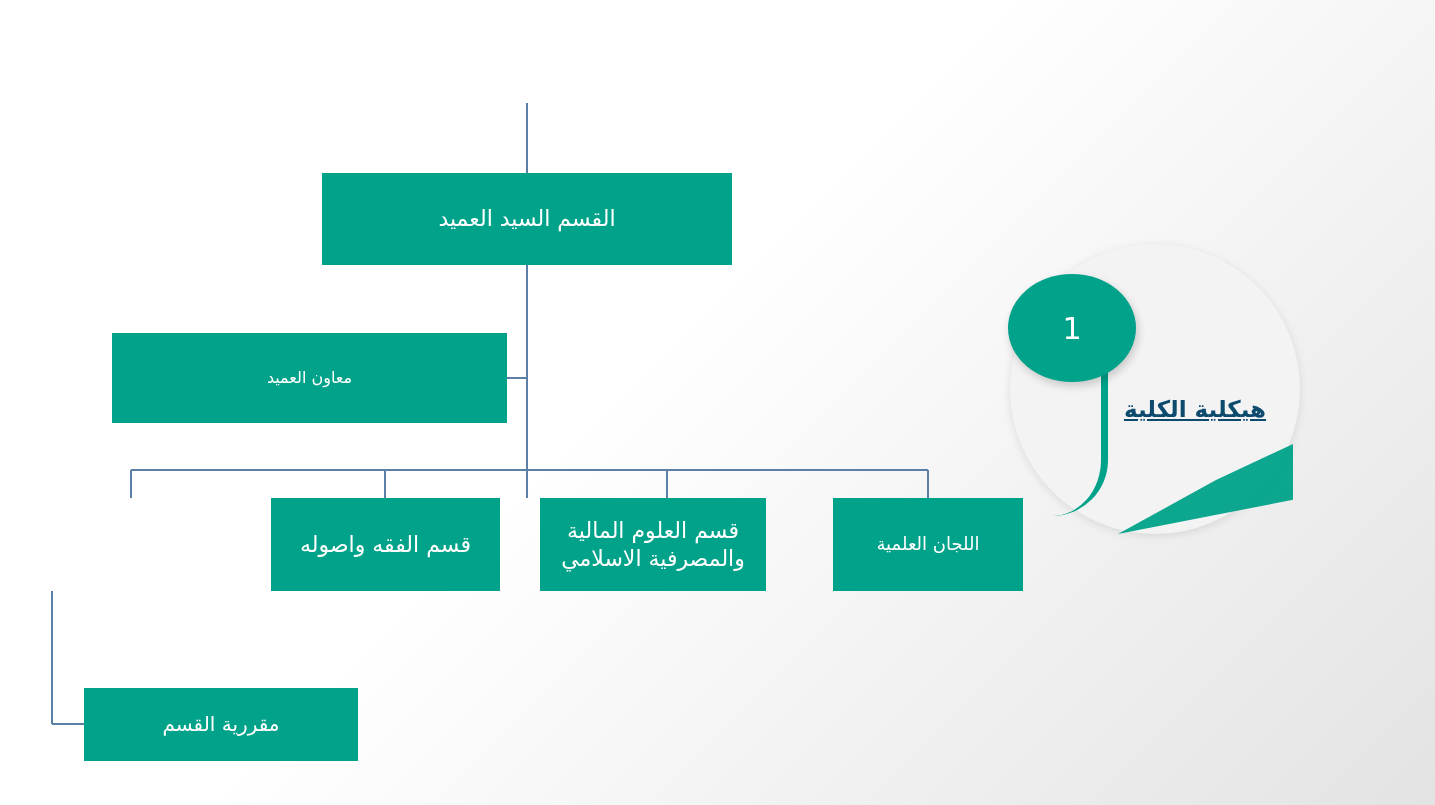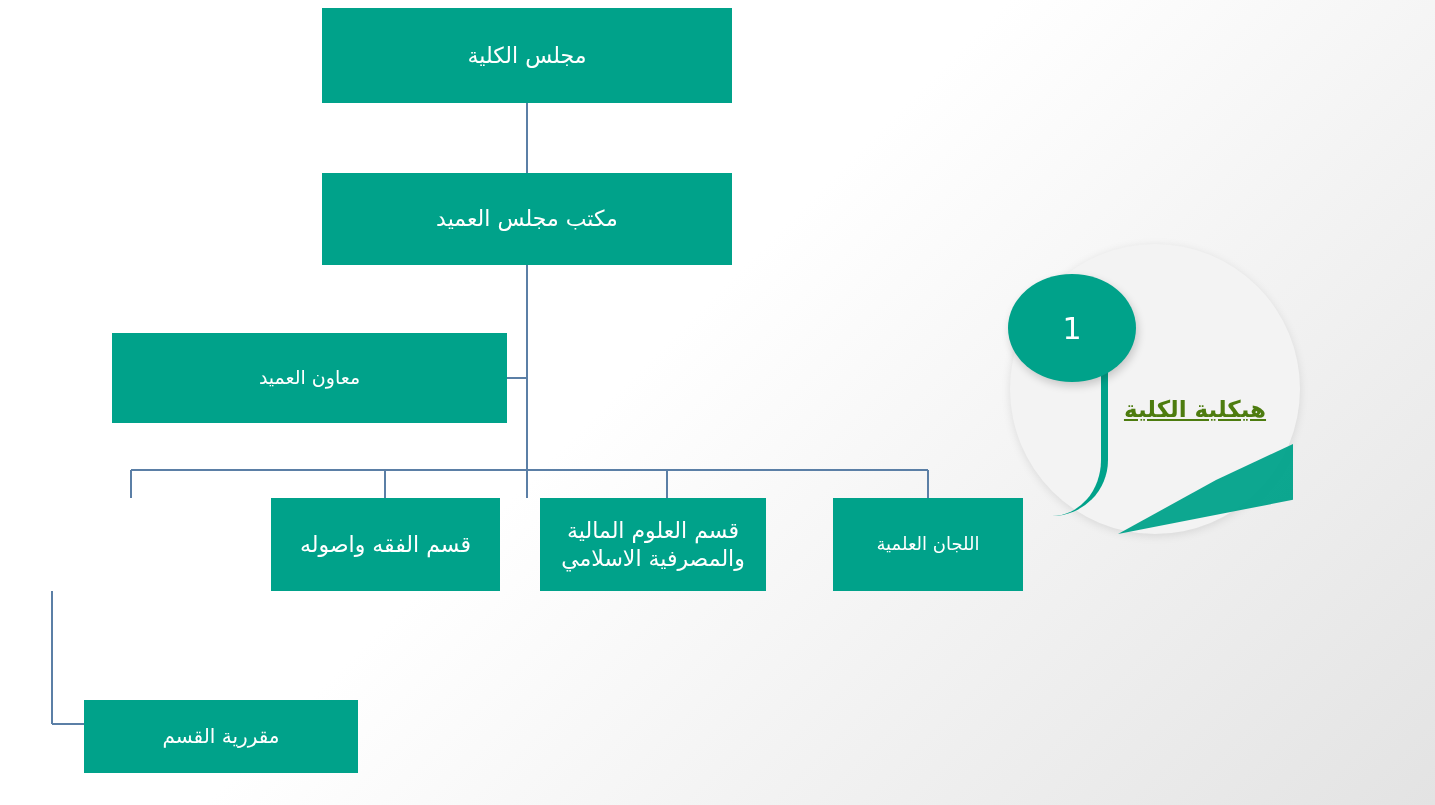--- a/index.html
+++ b/index.html
@@ -101,21 +101,21 @@
     justify-content: center;
     font-size: 30px;
     box-shadow: 2px 4px 8px rgba(0,0,0,0.18);
   }
   .badge-label {
     position: absolute;
     left: 90px;
     top: 160px;
     width: 230px;
     text-align: center;
-    color: #4d7c0f;
+    color: #0c4a6e;
     font-size: 23px;
     font-weight: bold;
     text-decoration: underline;
   }
 </style>
 </head>
 <body>
 
 <div id="slide">
 
@@ -132,46 +132,43 @@
       <line x1="131" y1="470" x2="131" y2="498"></line>
       <line x1="385" y1="470" x2="385" y2="498"></line>
       <line x1="667" y1="470" x2="667" y2="498"></line>
       <line x1="928" y1="470" x2="928" y2="498"></line>
 
       <line x1="52" y1="591" x2="52" y2="724"></line>
       <line x1="52" y1="724" x2="84" y2="724"></line>
     </g>
   </svg>
 
-  <div class="node" style="left:322px; top:8px; width:410px; height:95px; font-size:22px;">
-    <span>مجلس الكلية</span>
+
+  <div class="node" style="left:322px; top:173px; width:410px; height:92px; font-size:22px;">
+    <span>القسم السيد العميد</span>
   </div>
 
-  <div class="node" style="left:322px; top:173px; width:410px; height:92px; font-size:22px;">
-    <span>مكتب مجلس العميد</span>
-  </div>
-
-  <div class="node" style="left:112px; top:333px; width:395px; height:90px; font-size:19px;">
+  <div class="node" style="left:112px; top:333px; width:395px; height:90px; font-size:16px;">
     <span>معاون العميد</span>
   </div>
 
 
   <div class="node" style="left:271px; top:498px; width:229px; height:93px; font-size:22px;">
     <span>قسم الفقه واصوله</span>
   </div>
 
   <div class="node" style="left:540px; top:498px; width:226px; height:93px; font-size:22px;">
     <span>قسم العلوم المالية والمصرفية الاسلامي</span>
   </div>
 
   <div class="node" style="left:833px; top:498px; width:190px; height:93px; font-size:18px;">
     <span>اللجان العلمية</span>
   </div>
 
-  <div class="node" style="left:84px; top:688px; width:274px; height:73px; font-size:20px;margin-top:12px;">
+  <div class="node" style="left:84px; top:688px; width:274px; height:73px; font-size:20px;">
     <span>مقررية القسم</span>
   </div>
 
   <div class="badge-wrap">
     <div class="badge-circle-bg"></div>
     <div class="badge-ribbon"></div>
     <div class="badge-stem"></div>
     <div class="badge-num">
       <span>1</span>
     </div>

